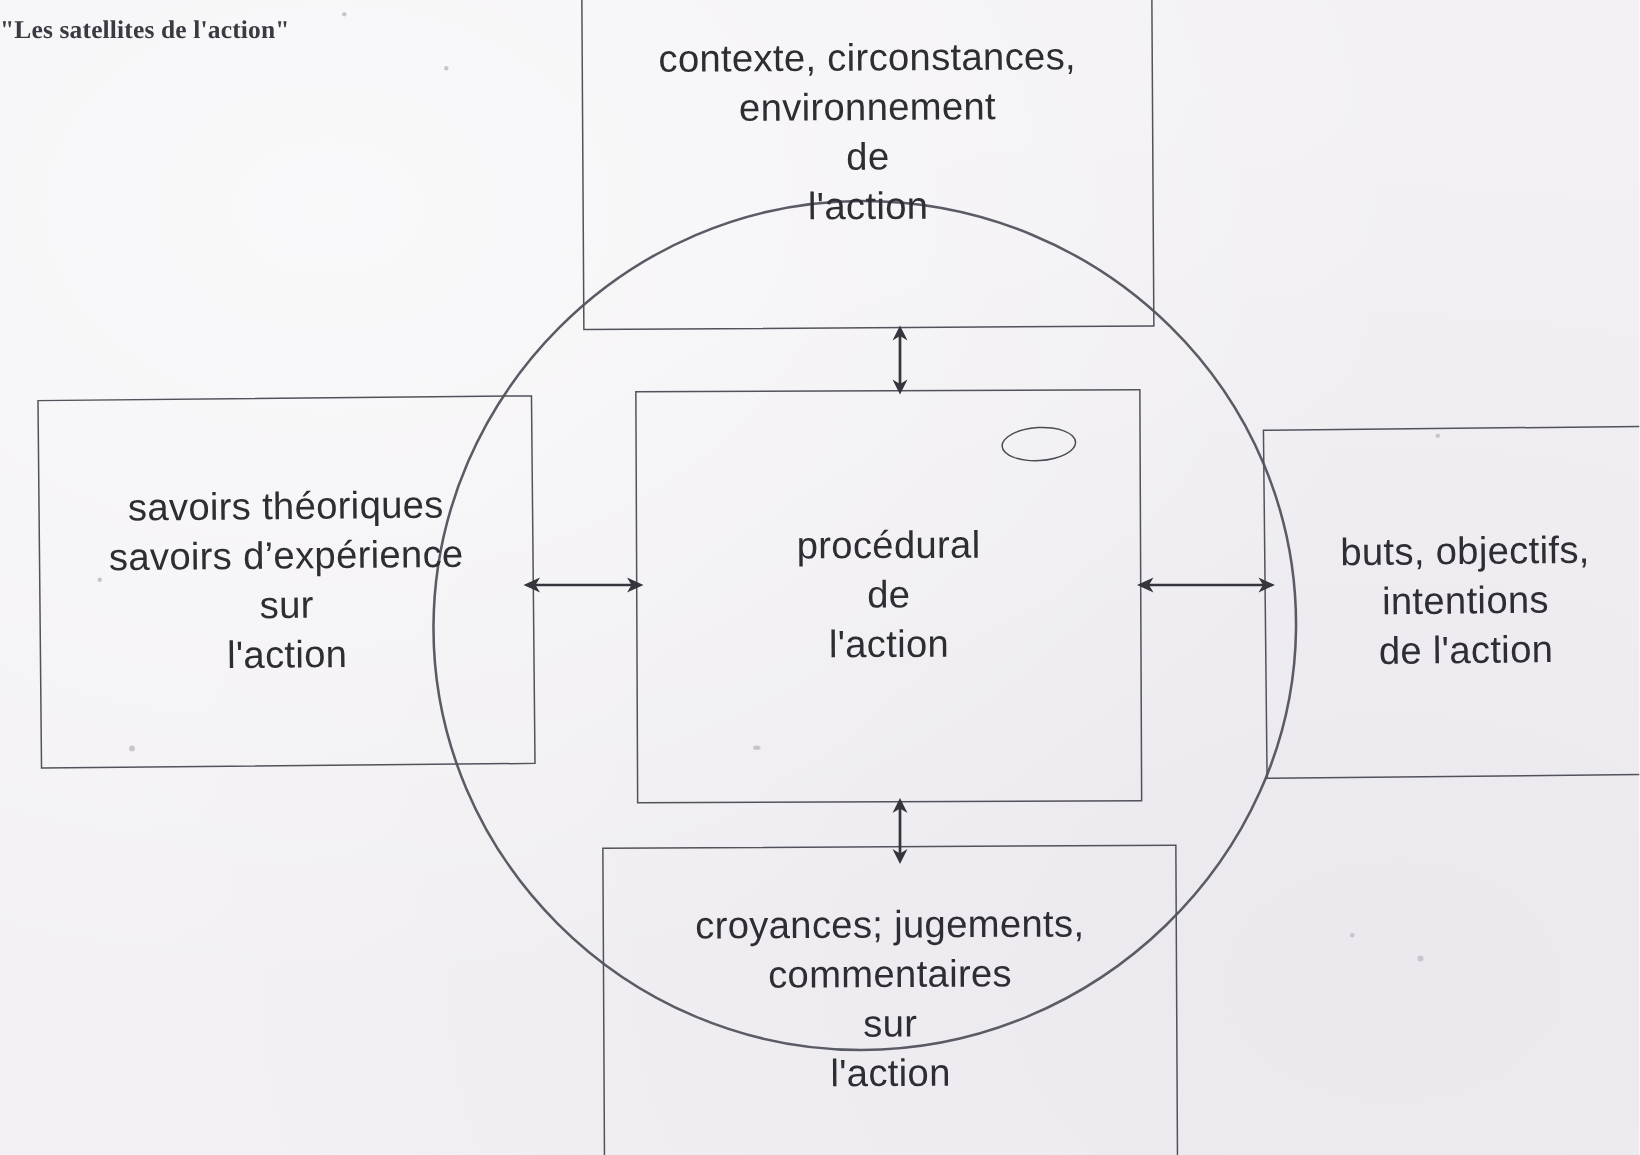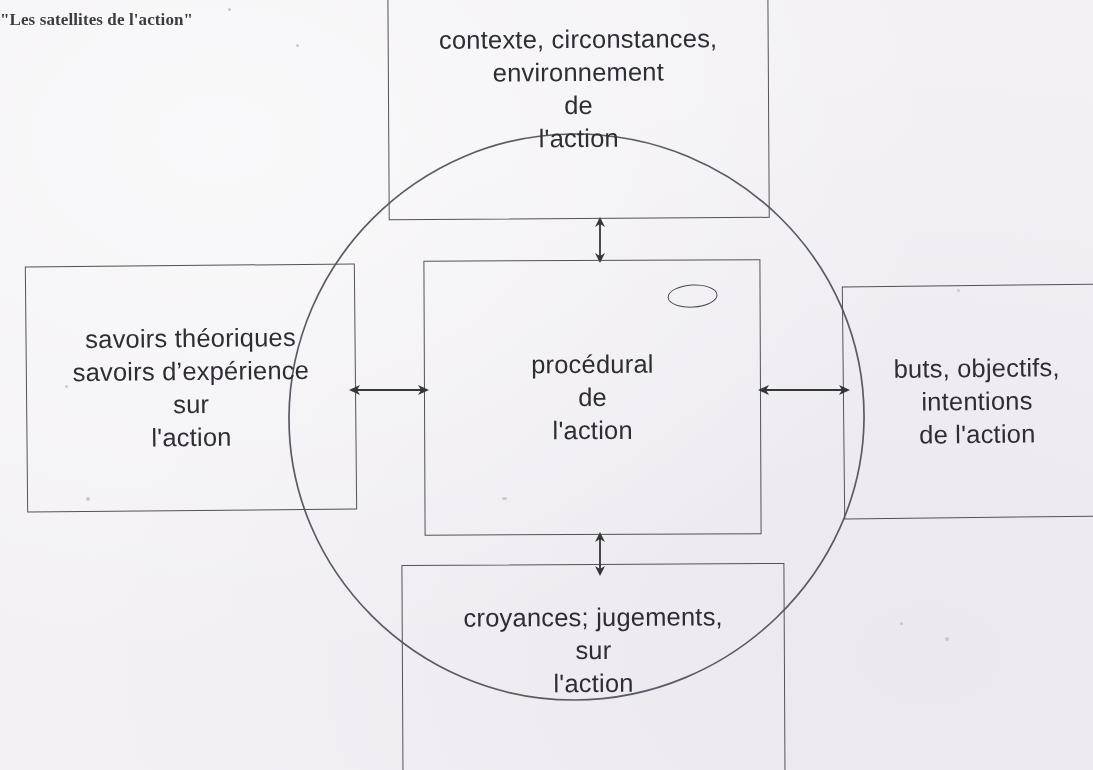--- a/index.html
+++ b/index.html
@@ -181,20 +181,21 @@
   </div>
 
   <div class="node-box" id="box-right">
     <span class="line">buts, objectifs,</span>
     <span class="line">intentions</span>
     <span class="line">de l'action</span>
   </div>
 
   <div class="node-box" id="box-bottom">
     <span class="line">croyances; jugements,</span>
+    <span class="line">commentaires</span>
     <span class="line">sur</span>
     <span class="line">l'action</span>
   </div>
 
   <svg class="arrow" id="arrow-top-center" viewBox="0 0 60 52" xmlns="http://www.w3.org/2000/svg">
     <line x1="30" y1="6" x2="30" y2="46" stroke="#35353d" stroke-width="1.8"></line>
     <path d="M30 3 L25 13 L30 10 L35 13 Z" fill="#35353d"></path>
     <path d="M30 49 L25 39 L30 42 L35 39 Z" fill="#35353d"></path>
   </svg>
 

